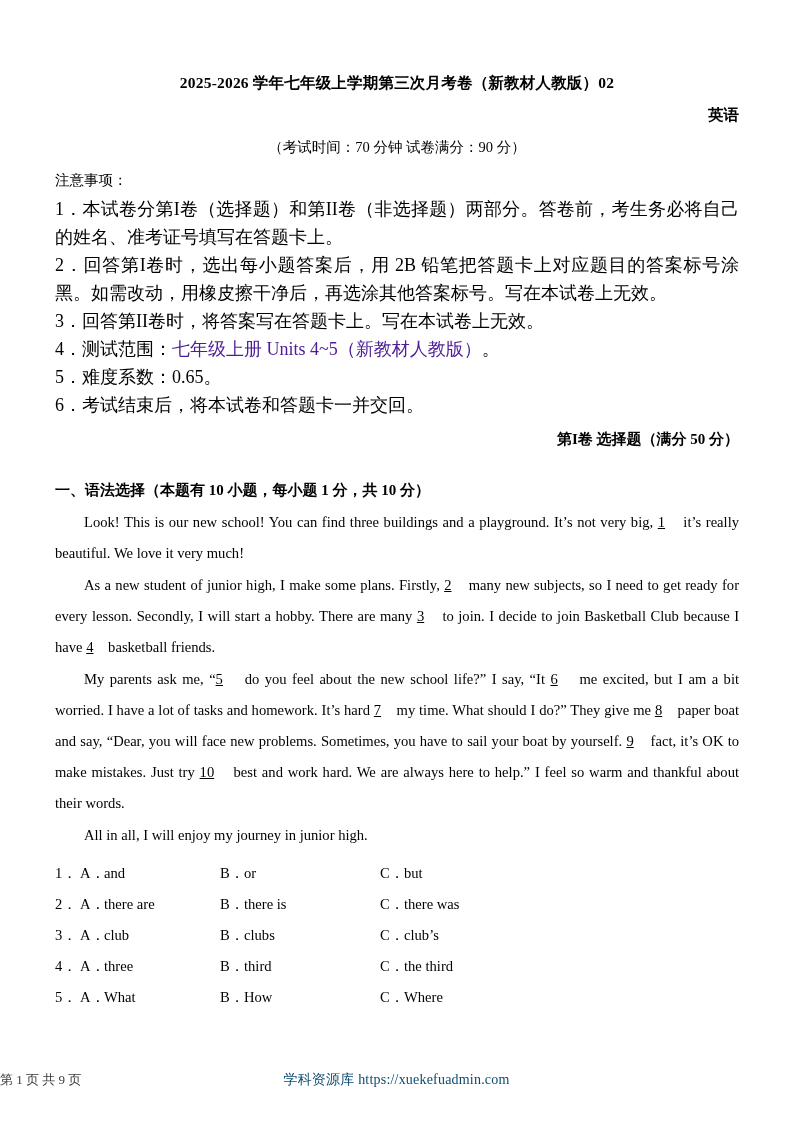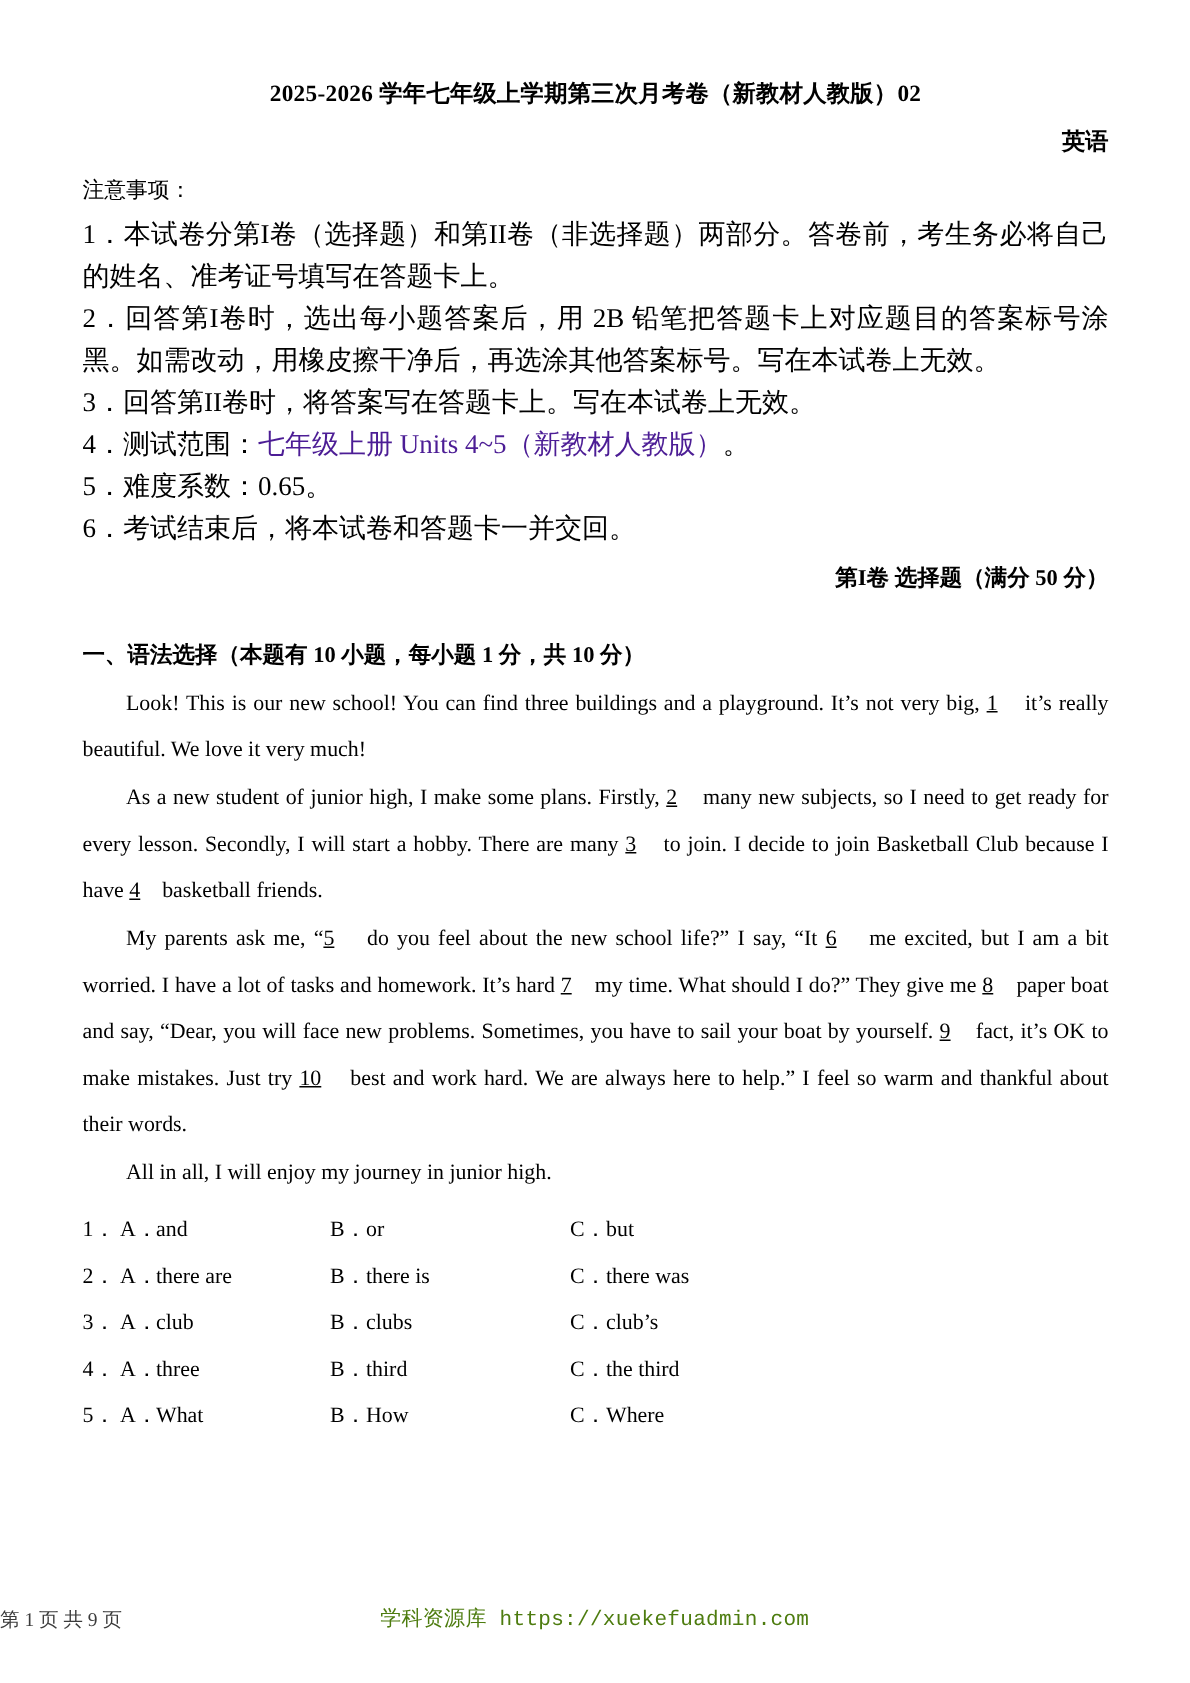--- a/index.html
+++ b/index.html
@@ -19,21 +19,21 @@
     position: absolute;
     left: 0; top: 0;
     width: 793px;
     height: 1122px;
     padding: 0;
     box-sizing: border-box;
   }
   .content {
     position: absolute;
     left: 55px;
-    top: 48px;
+    top: 68px;
     width: 684px;
   }
 
   
   .doc-title {
     text-align: center;
     font-weight: bold;
     font-size: 15.5px;
     line-height: 30px;
     letter-spacing: 0.2px;
@@ -141,33 +141,34 @@
     line-height: 22px;
   }
   .watermark {
     position: absolute;
     left: 0;
     top: 1069px;
     width: 793px;
     text-align: center;
     font-size: 14px;
     line-height: 22px;
-    color: #4d7c0f;
-    font-family: Liberation Mono, monospace;
+    color: #0c4a6e;
+    font-family: Liberation Serif, serif;
     letter-spacing: 0.2px;
   }
 </style>
 </head>
 <body>
 
 <div class="page">
   <div class="content">
 
     <div class="doc-title">2025-2026 学年七年级上学期第三次月考卷（新教材人教版）02</div>
     <div class="doc-subject">英语</div>
+    <div class="doc-meta">（考试时间：70 分钟   试卷满分：90 分）</div>
 
     <div class="notice-head">注意事项：</div>
     <div class="notice-item">1．本试卷分第I卷（选择题）和第II卷（非选择题）两部分。答卷前，考生务必将自己的姓名、准考证号填写在答题卡上。</div>
     <div class="notice-item">2．回答第I卷时，选出每小题答案后，用 2B 铅笔把答题卡上对应题目的答案标号涂黑。如需改动，用橡皮擦干净后，再选涂其他答案标号。写在本试卷上无效。</div>
     <div class="notice-item">3．回答第II卷时，将答案写在答题卡上。写在本试卷上无效。</div>
     <div class="notice-item"><span>4．测试范围：</span><span class="red">七年级上册 Units 4~5（新教材人教版）</span><span>。</span></div>
     <div class="notice-item">5．难度系数：0.65。</div>
     <div class="notice-item">6．考试结束后，将本试卷和答题卡一并交回。</div>
 
     <div class="paper-part">第I卷 选择题（满分 50 分）</div>

